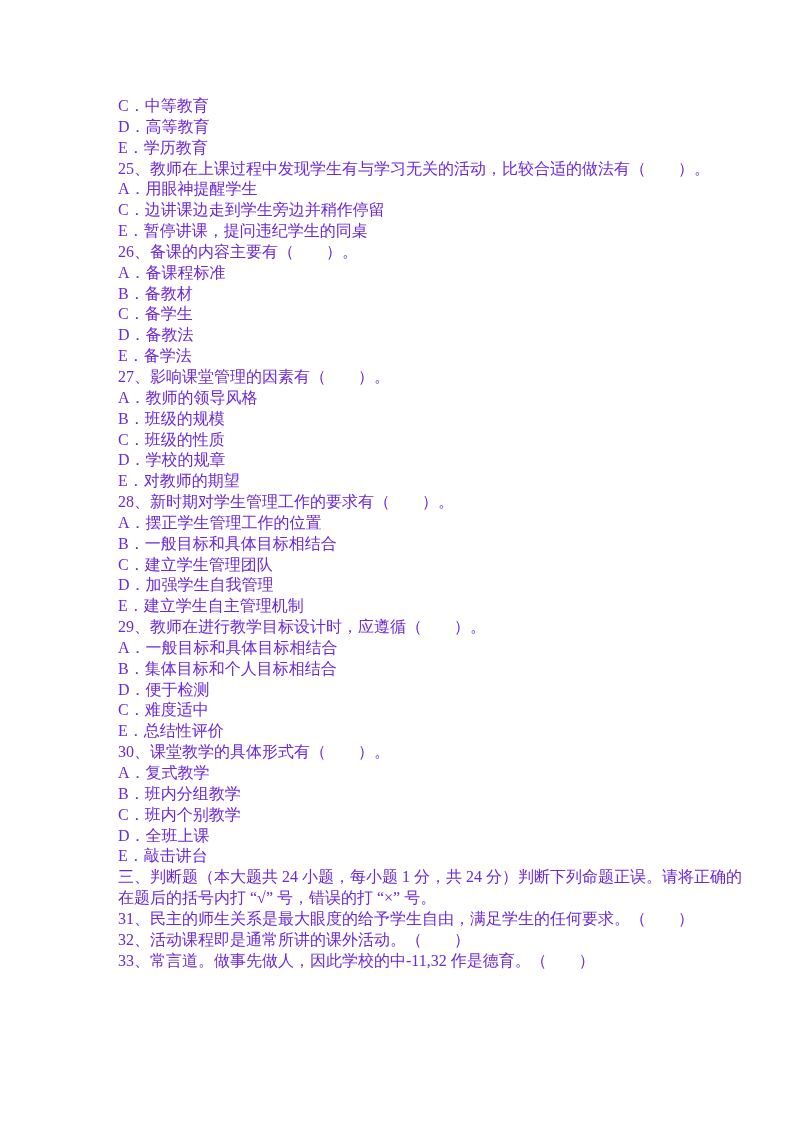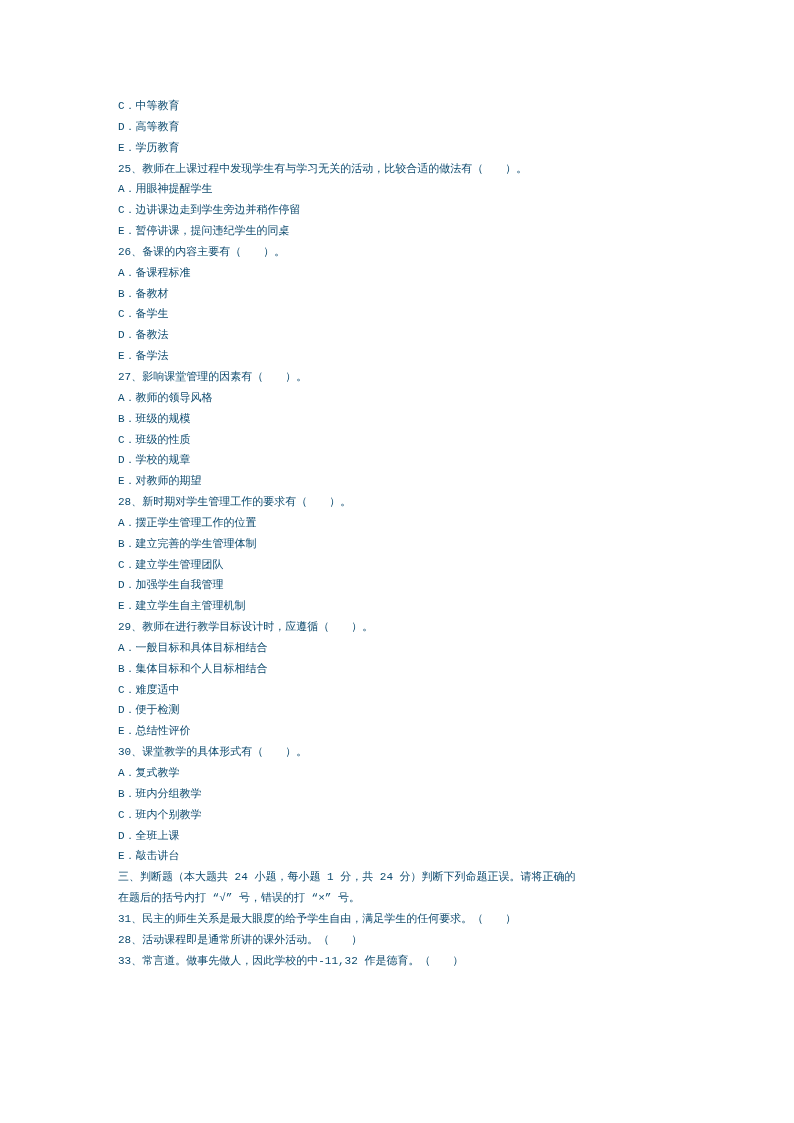--- a/index.html
+++ b/index.html
@@ -1,20 +1,20 @@
 <!DOCTYPE html>
 <html><head>
 <meta charset="utf-8">
 <style>
   html, body { margin: 0; padding: 0; background: #ffffff; }
   body { width: 794px; height: 1123px; position: relative; overflow: hidden; }
   .page {
     position: absolute; left: 118px; top: 96px; width: 560px;
-    font-family: Liberation Mono, monospace;
-    font-size: 11px; color: #0c4a6e; line-height: 20.85px;
+    font-family: Liberation Serif, serif;
+    font-size: 16px; color: #6d28d9; line-height: 20.85px;
   }
   .line { white-space: nowrap; height: 20.85px; }
 </style>
 </head>
 <body>
 
 <div class="page">
   <div class="line">C．中等教育</div>
   <div class="line">D．高等教育</div>
   <div class="line">E．学历教育</div>
@@ -33,37 +33,37 @@
 
   <div class="line">27、影响课堂管理的因素有（　　）。</div>
   <div class="line">A．教师的领导风格</div>
   <div class="line">B．班级的规模</div>
   <div class="line">C．班级的性质</div>
   <div class="line">D．学校的规章</div>
   <div class="line">E．对教师的期望</div>
 
   <div class="line">28、新时期对学生管理工作的要求有（　　）。</div>
   <div class="line">A．摆正学生管理工作的位置</div>
-  <div class="line">B．建立完善的学生管理体制</div>
+  <div class="line">B．一般目标和具体目标相结合</div>
   <div class="line">C．建立学生管理团队</div>
   <div class="line">D．加强学生自我管理</div>
   <div class="line">E．建立学生自主管理机制</div>
 
   <div class="line">29、教师在进行教学目标设计时，应遵循（　　）。</div>
   <div class="line">A．一般目标和具体目标相结合</div>
   <div class="line">B．集体目标和个人目标相结合</div>
+  <div class="line">D．便于检测</div>
   <div class="line">C．难度适中</div>
-  <div class="line">D．便于检测</div>
   <div class="line">E．总结性评价</div>
 
   <div class="line">30、课堂教学的具体形式有（　　）。</div>
   <div class="line">A．复式教学</div>
   <div class="line">B．班内分组教学</div>
   <div class="line">C．班内个别教学</div>
   <div class="line">D．全班上课</div>
   <div class="line">E．敲击讲台</div>
 
   <div class="line">三、判断题（本大题共 24 小题，每小题 1 分，共 24 分）判断下列命题正误。请将正确的</div>
   <div class="line">在题后的括号内打 “√” 号，错误的打 “×” 号。</div>
   <div class="line">31、民主的师生关系是最大眼度的给予学生自由，满足学生的任何要求。（　　）</div>
-  <div class="line">28、活动课程即是通常所讲的课外活动。（　　）</div>
+  <div class="line">32、活动课程即是通常所讲的课外活动。（　　）</div>
   <div class="line">33、常言道。做事先做人，因此学校的中-11,32 作是德育。（　　）</div>
 </div>
 
 </body></html>

